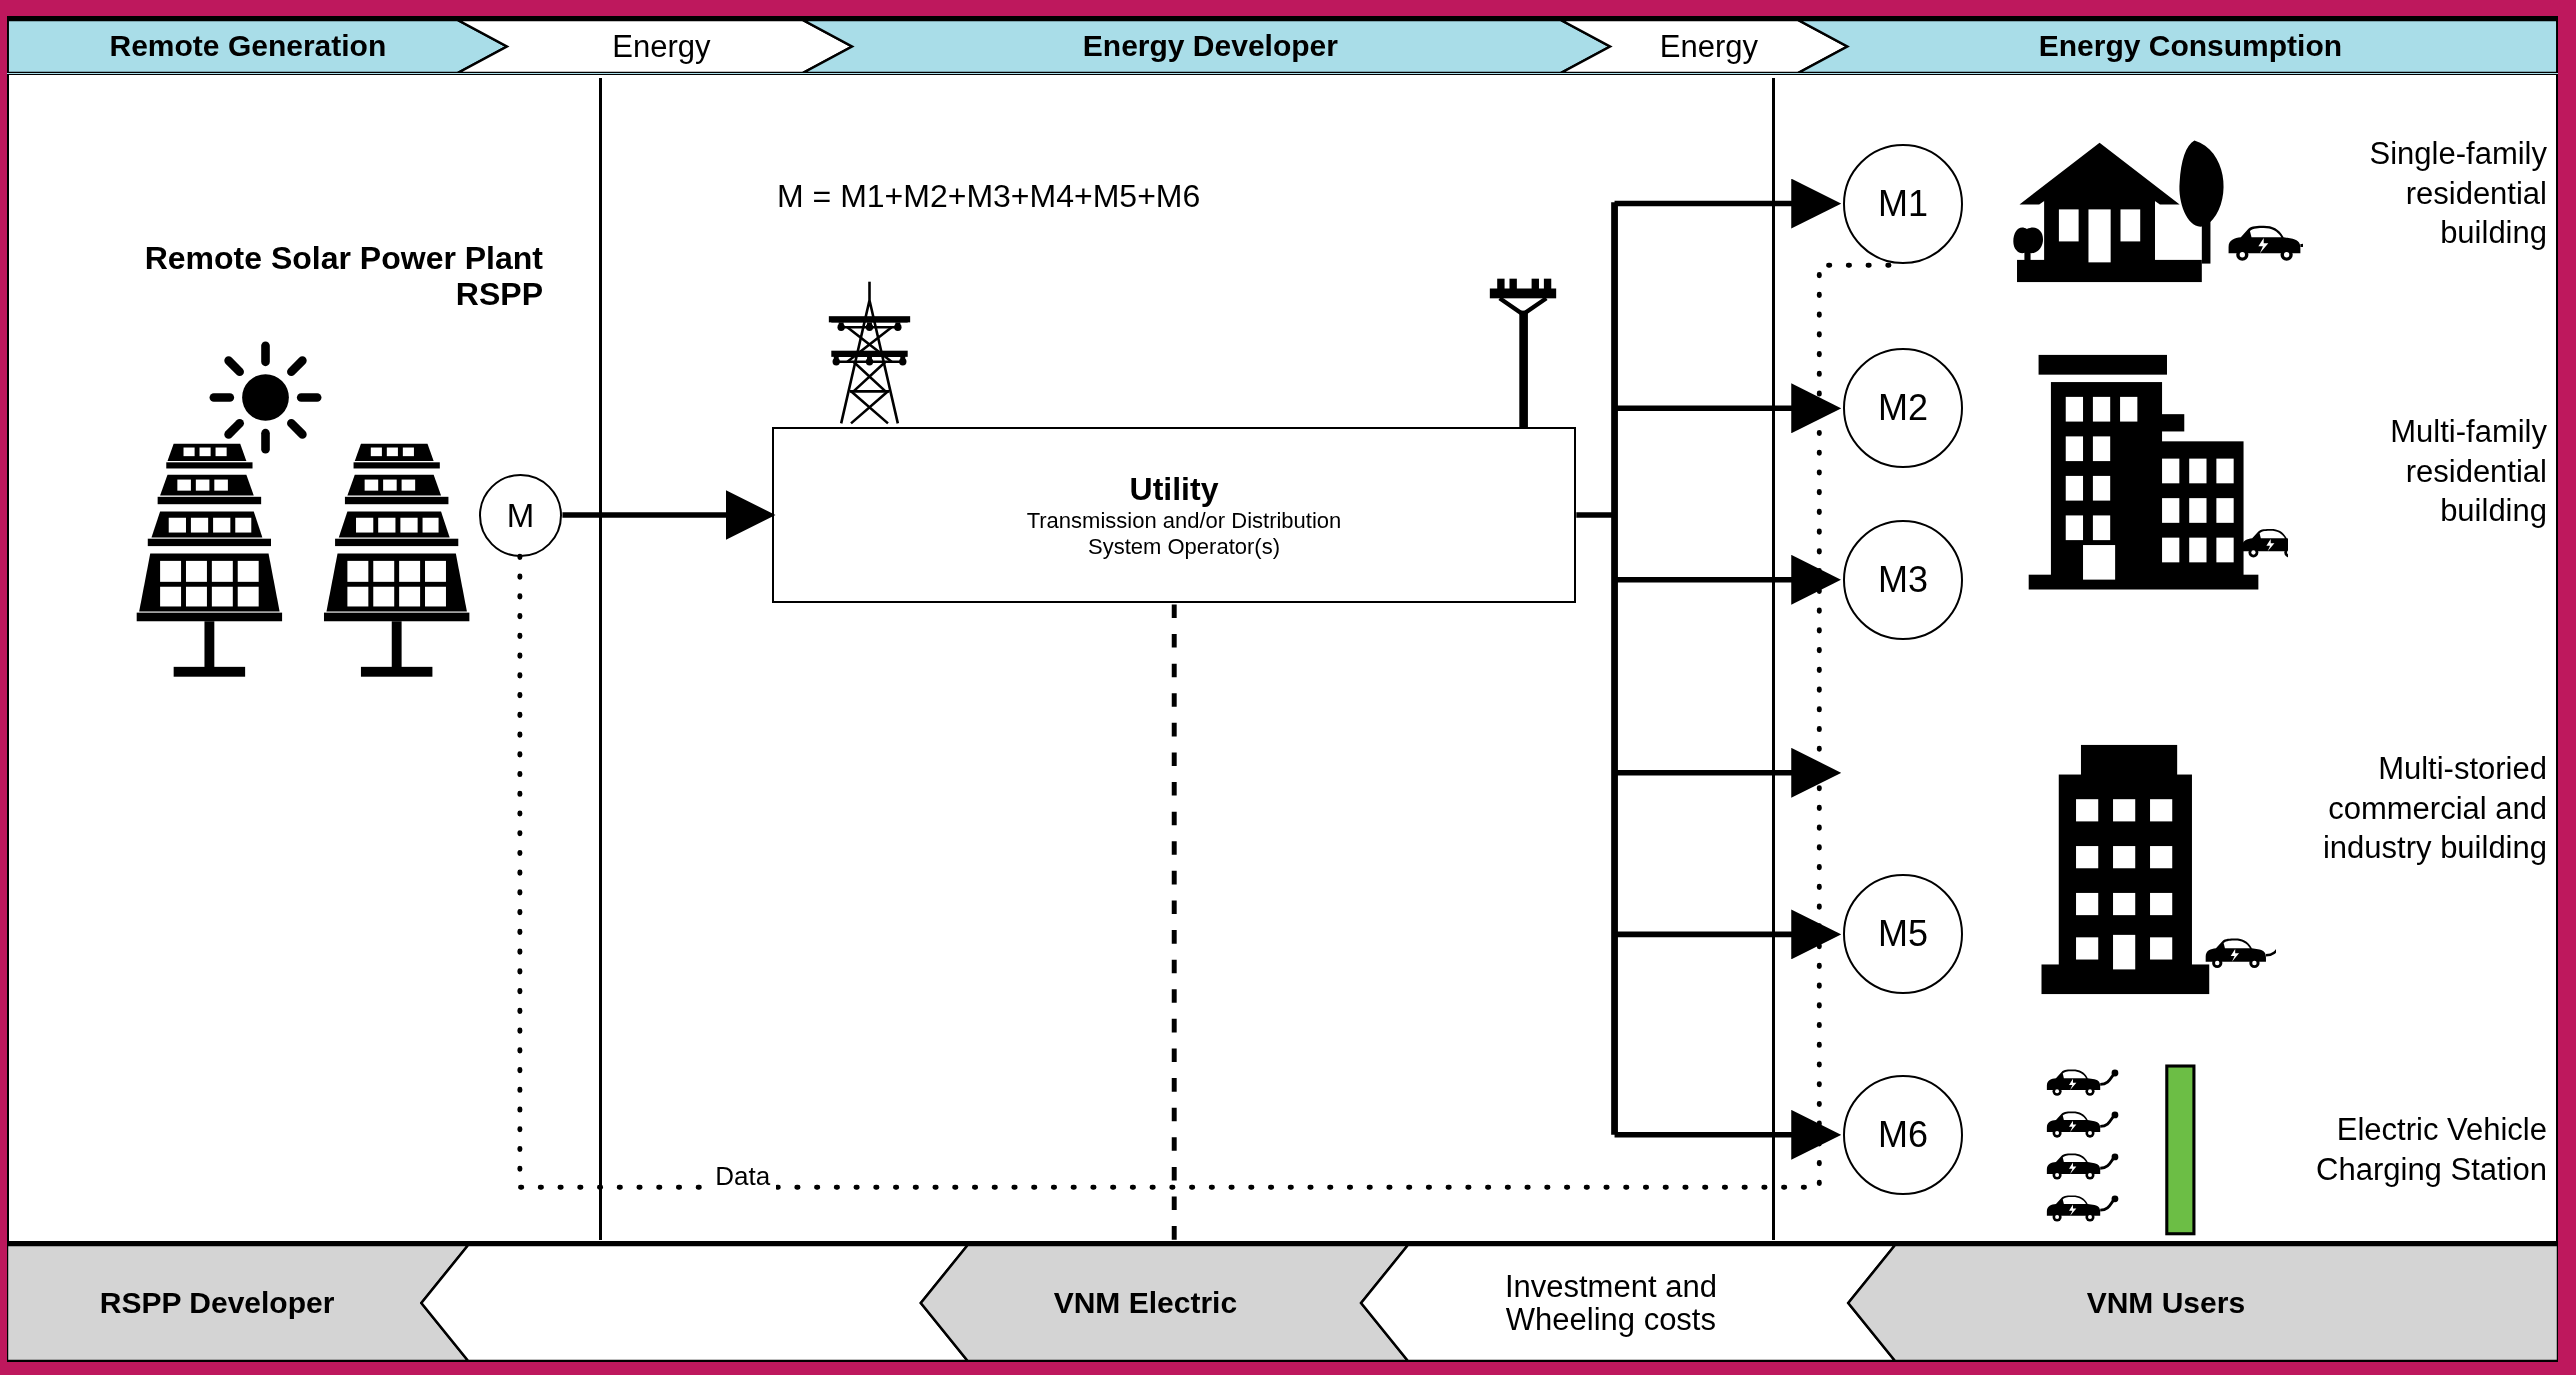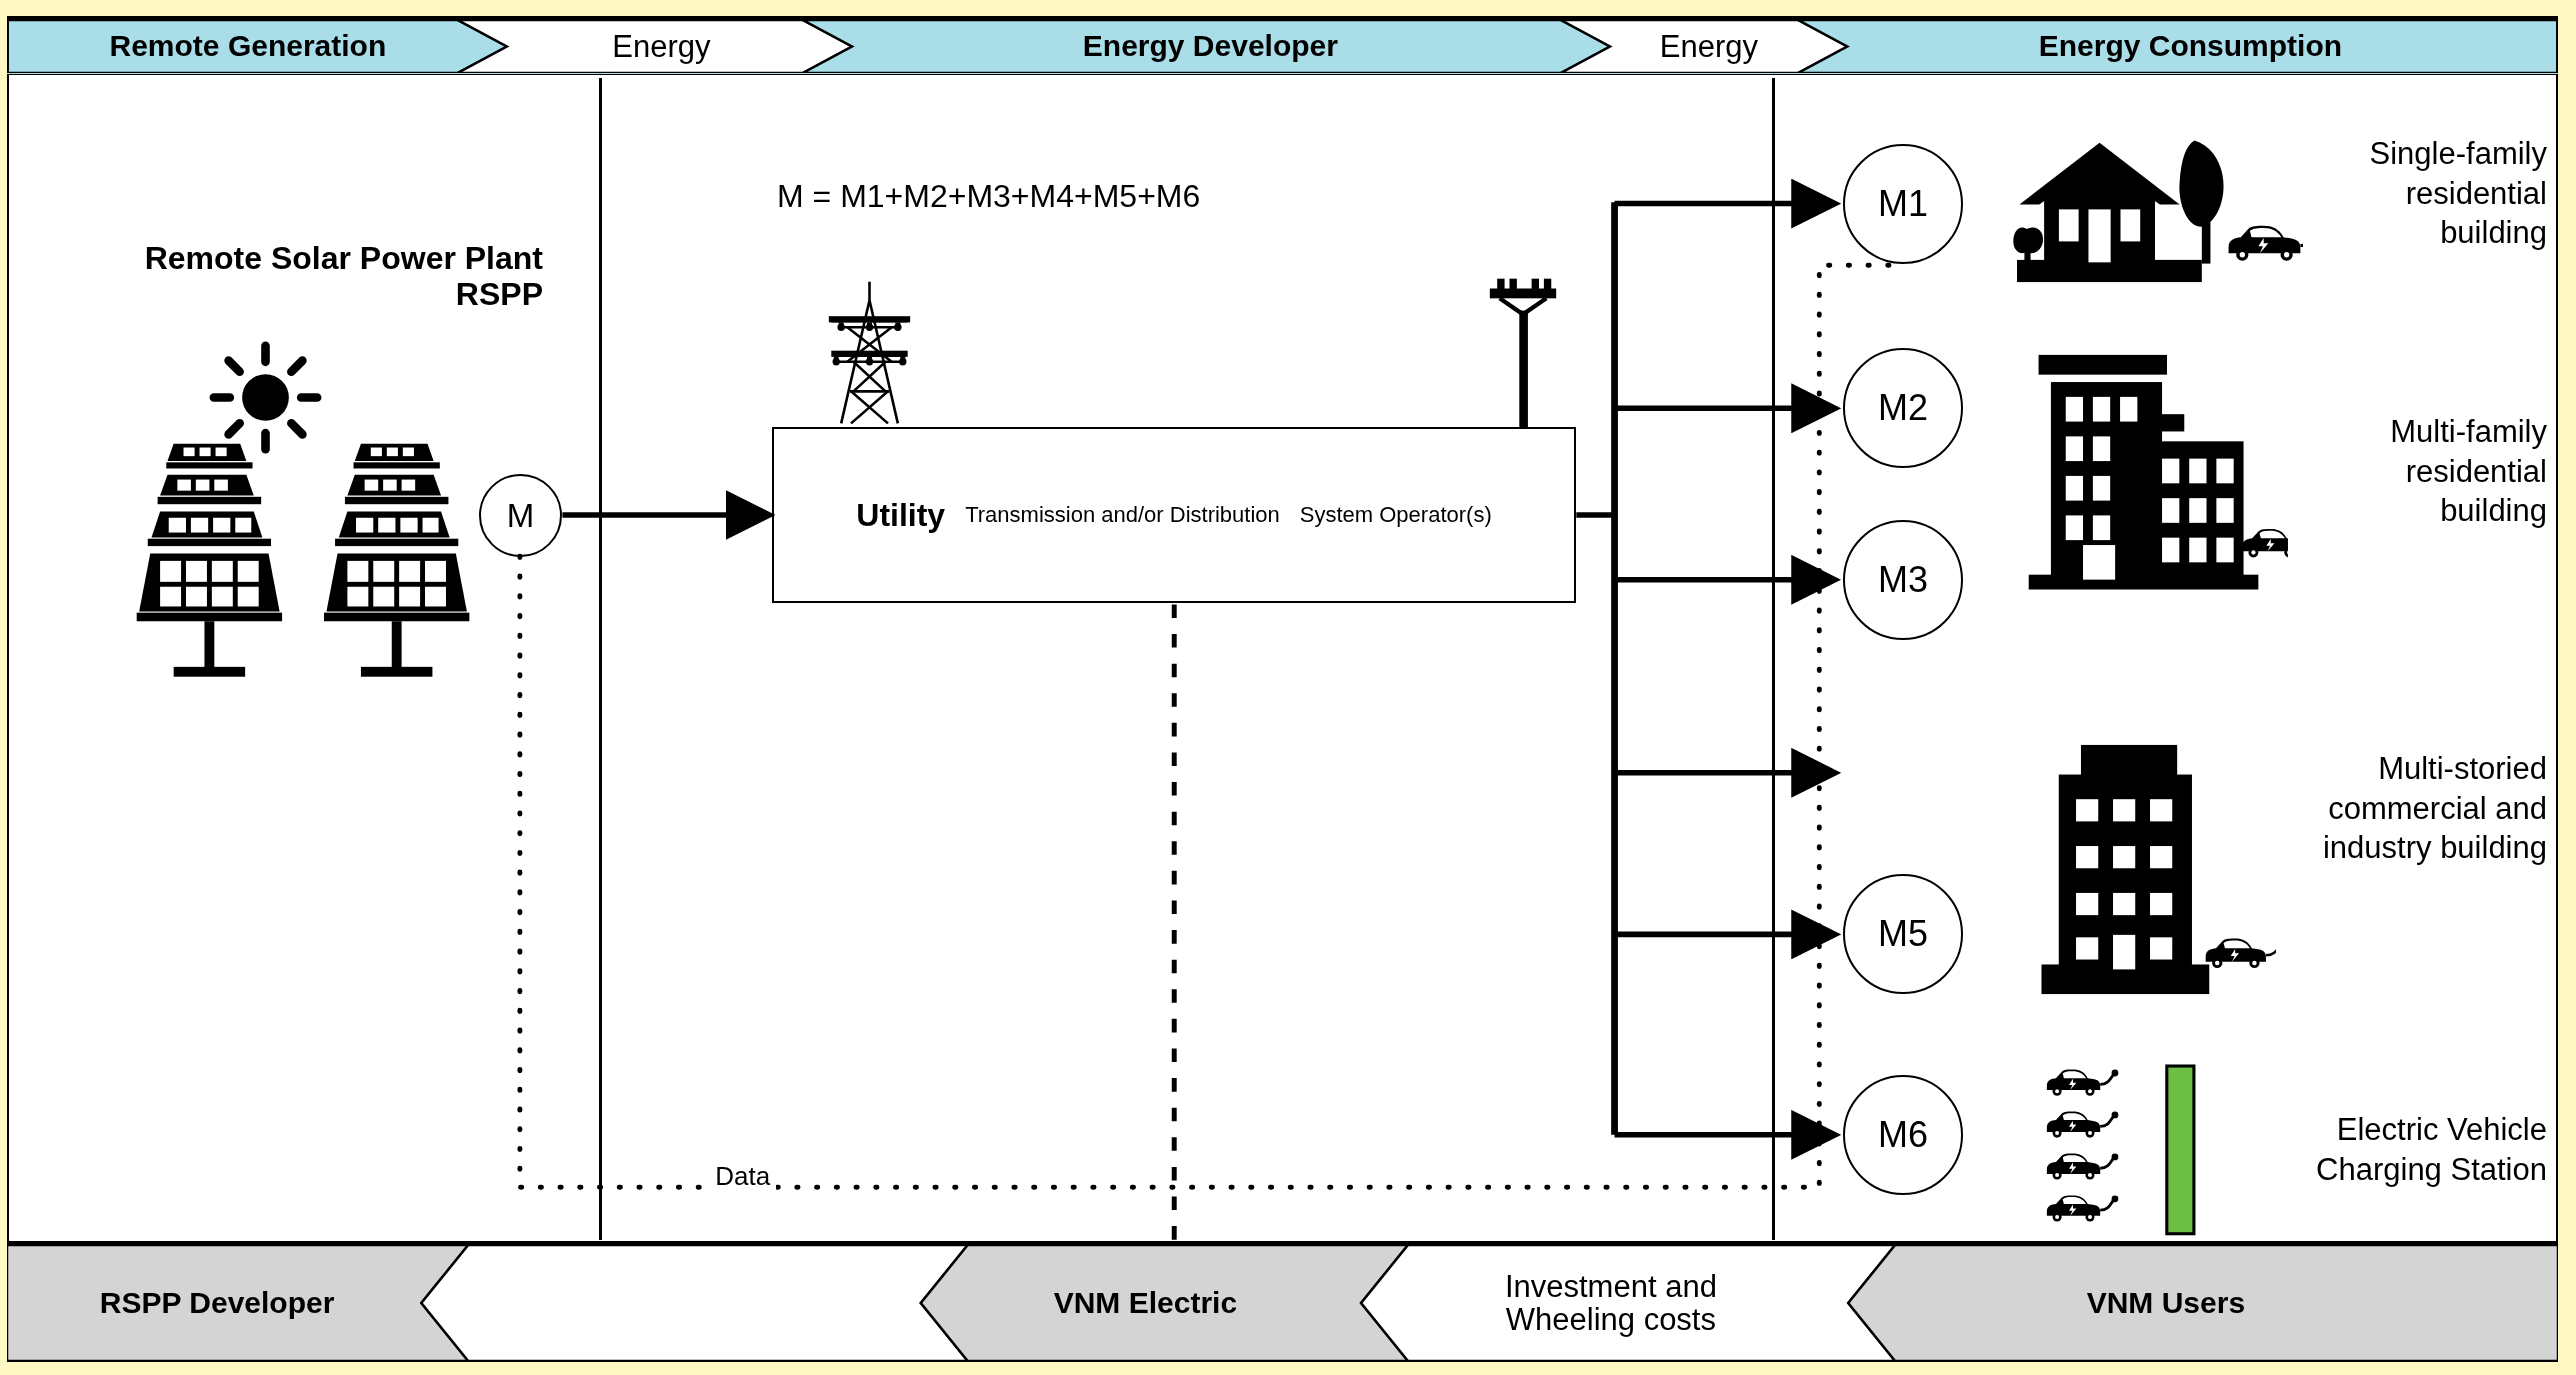--- a/index.html
+++ b/index.html
@@ -1,17 +1,17 @@
 <!DOCTYPE html>
 <html style="font-size:10px"><head>
 <meta charset="utf-8">
 <style>
   html,body{margin:0;padding:0;background:#fff;}
   body{font-family:"Liberation Sans",sans-serif;}
-  #stage{position:relative;width:2576px;height:1376px;background:#fef9c3;overflow:hidden;}
+  #stage{position:relative;width:2576px;height:1376px;background:#be185d;overflow:hidden;}
 
   
   .band{position:absolute;left:7.4px;width:2551px;box-sizing:border-box;}
   #topband{top:16px;height:59px;border-top:4.3px solid #000;border-bottom:1.9px solid #000;background:#A9DDE8;}
   #bottomband{top:1241px;height:121px;border-top:4.3px solid #000;border-bottom:5.6px solid #000;background:#D4D4D4;}
 
   .bandsvg{position:absolute;left:0;top:0;}
 
   .bandlabel{position:absolute;text-align:center;color:#000;line-height:1.08;
              display:flex;align-items:center;justify-content:center;}
@@ -24,21 +24,21 @@
 
   #vdiv1{position:absolute;left:599px;top:78px;width:2.5px;height:1162px;background:#000;}
   #vdiv2{position:absolute;left:1772px;top:78px;width:2.5px;height:1162px;background:#000;}
 
   
   .txt{position:absolute;color:#000;line-height:1.12;}
   #rspp-title{left:56px;top:241px;width:487px;text-align:right;font-size:32px;font-weight:bold;}
   #formula{left:777px;top:179px;width:580px;text-align:left;font-size:32px;}
   #utilitybox{position:absolute;left:772px;top:427px;width:804px;height:176px;
               box-sizing:border-box;border:2.5px solid #000;background:#fff;
-              display:flex;flex-direction:row;align-items:center;justify-content:center;}
+              display:flex;flex-direction:column;align-items:center;justify-content:center;}
   #utilitybox .u1{font-size:32px;font-weight:bold;}
   #utilitybox .u2{font-size:22px;margin-left:20px;}
   .rightlabel{position:absolute;text-align:right;font-size:31px;color:#000;line-height:1.28;}
   #datalabel{position:absolute;left:709px;top:1162px;font-size:26px;background:#fff;padding:0 6.2px;}
 
   
   .meter{position:absolute;width:120px;height:120px;border:2.5px solid #000;border-radius:50%;
          background:#fff;display:flex;align-items:center;justify-content:center;
          font-size:36px;color:#000;box-sizing:border-box;}
   #mcircle{position:absolute;left:479px;top:474px;width:83px;height:83px;border:2.5px solid #000;

